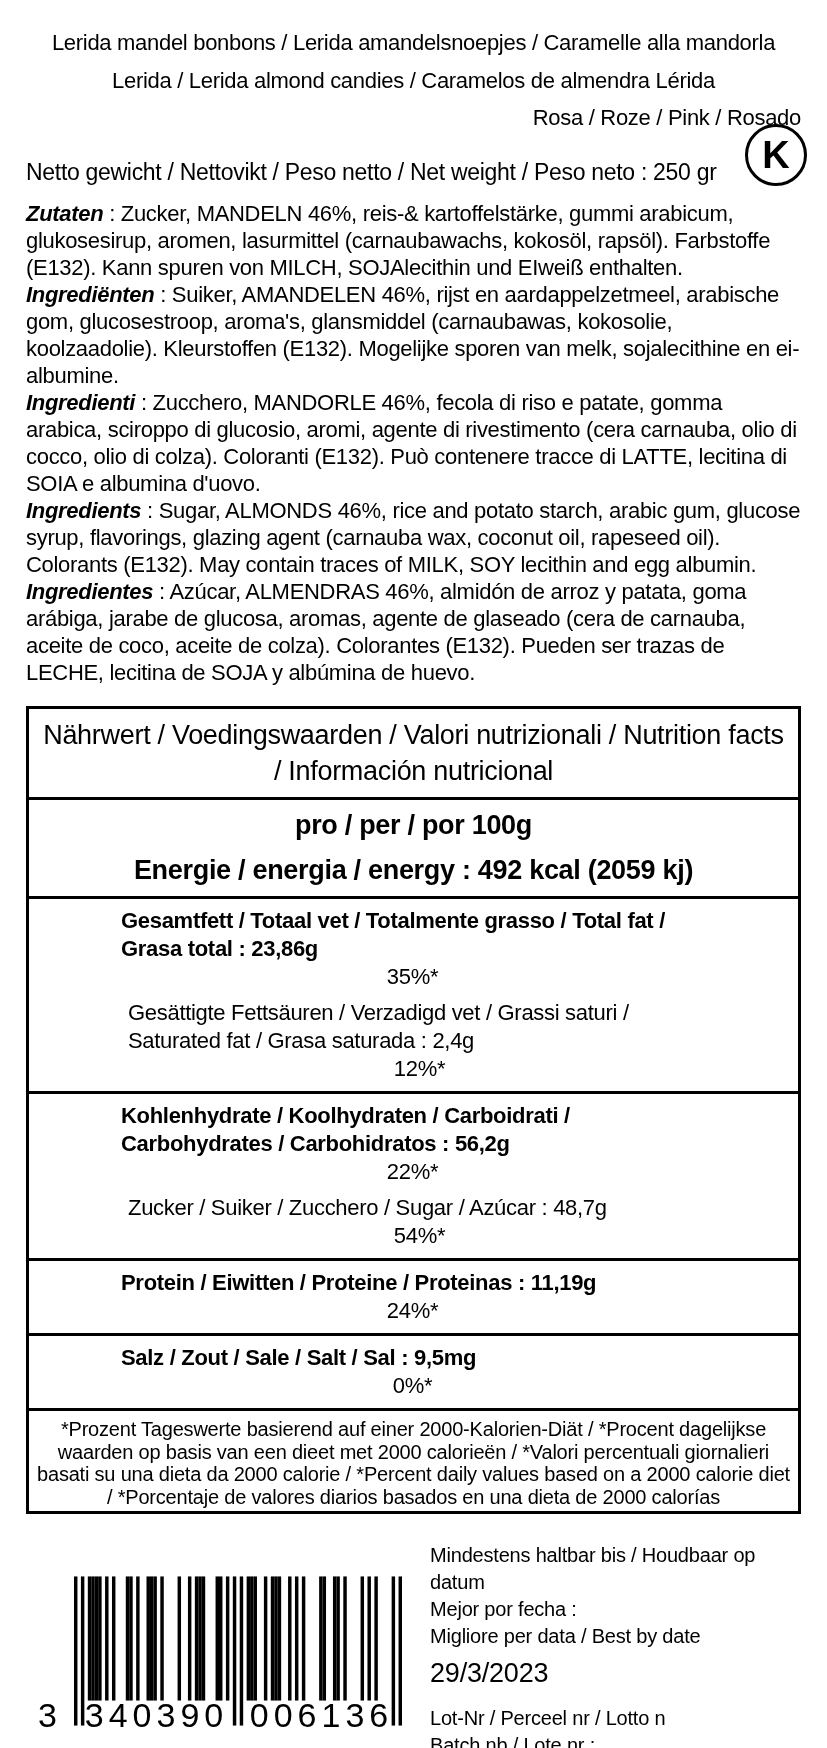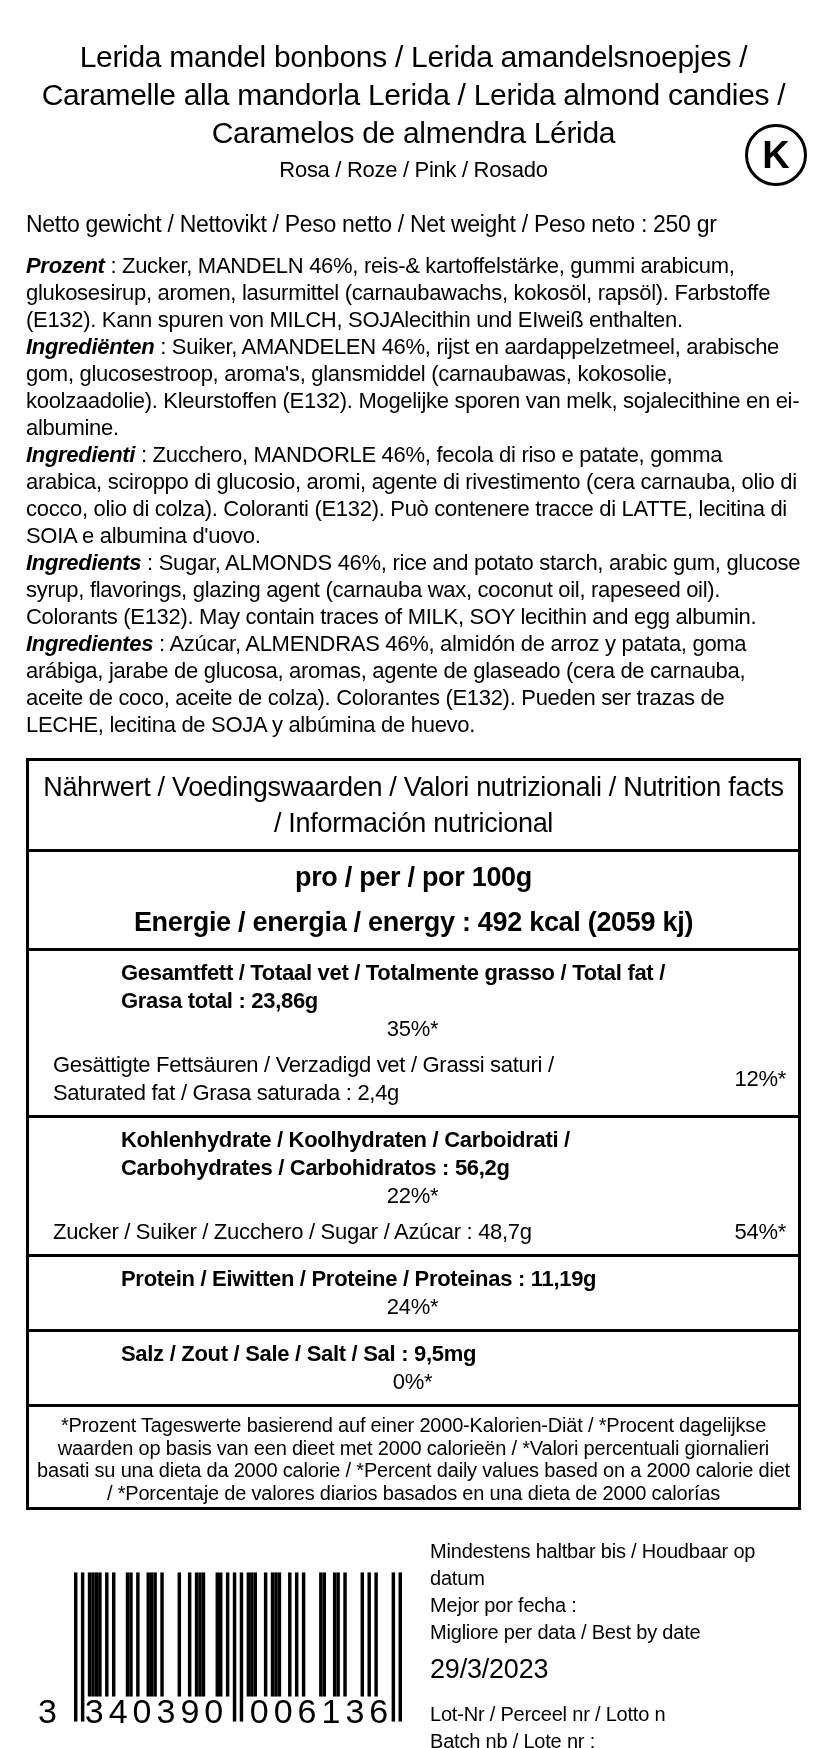--- a/index.html
+++ b/index.html
@@ -2,23 +2,23 @@
 <html><head>
 <meta charset="utf-8">
 <style>
   html,body { margin:0; padding:0; background:#fff; }
   body { width:827px; height:1748px; color:#000;
          font-family:"Liberation Sans", sans-serif; letter-spacing:-0.3px; }
   .sheet { position:relative; box-sizing:border-box; width:827px; height:1748px;
            padding:16px 26px 0; overflow:hidden; }
 
   
-  .title { font-weight:400; font-size:30px; line-height:38px; text-align:center;
-           margin:22px 4px 2px; }
-  .variant { text-align:center; font-size:22px; line-height:28px; margin-top:4px; }
+  .title { font-weight:400; font-size:22px; line-height:38px; text-align:center;
+           margin:8px 4px 2px; }
+  .variant { text-align:right; font-size:22px; line-height:28px; margin-top:4px; }
   .kosher { position:absolute; top:124px; right:20px; width:56px; height:56px;
             border:3.5px solid #000; border-radius:50%;
             display:flex; align-items:center; justify-content:center;
             font-size:38px; font-weight:700; letter-spacing:0; }
   .netweight { font-size:23px; line-height:28px; margin-top:26px; }
 
   
   .ingredients { margin-top:14px; font-size:22px; line-height:27px; }
   .ingredients p { margin:0; }
   .ing-label { font-weight:700; font-style:italic; }
@@ -27,22 +27,22 @@
   .nutrition { margin-top:20px; border:3px solid #000; }
   .nt-header { border-bottom:3px solid #000; font-weight:400; font-size:27px;
                line-height:36px; text-align:center; padding:8px 8px; }
   .nt-serving { border-bottom:3px solid #000; font-weight:700; font-size:27px;
                 line-height:45px; text-align:center; padding:3px 6px; }
   .nt-group { border-bottom:3px solid #000; padding:4px 0; }
   .nt-row { display:flex; align-items:center; padding:4px 10px;
             font-size:22px; line-height:28px; }
   .nt-row .lbl { width:585px; }
   .nt-row.bold { font-weight:700;flex-direction:column; }
-  .nt-row.sub { padding-left:24px; font-weight:400; }
-  .nt-row .dv { flex:1; text-align:right; font-weight:400; padding-right:2px; }
+  .nt-row.sub { padding-left:24px; font-weight:400;flex-direction:column; }
+  .nt-row .dv { flex:1; text-align:left; font-weight:400; padding-right:2px; }
   .nt-footnote { font-size:20px; line-height:22.5px; letter-spacing:-0.2px;
                  text-align:center; padding:7px 4px 3px; }
 
   
   .bottom { display:flex; margin-top:26px; }
   .barcode-wrap { position:relative; flex:0 0 auto; width:392px; height:176px;
                   margin-left:12px; margin-top:36px; }
   #barcode-svg { position:absolute; left:36px; top:0; }
   #barcode-svg rect { fill:#000; }
   .barcode-digits { position:absolute; left:0; top:120px; width:366px;
@@ -63,21 +63,21 @@
 
   <div class="kosher">
     <span>K</span>
   </div>
 
   <div class="variant">Rosa / Roze / Pink / Rosado</div>
 
   <div class="netweight">Netto gewicht / Nettovikt / Peso netto / Net weight / Peso neto : 250 gr</div>
 
   <section class="ingredients">
-    <p><span class="ing-label">Prozent</span> <span>: Zucker, MANDELN 46%, reis-&amp; kartoffelstärke, gummi arabicum, glukosesirup, aromen, lasurmittel (carnaubawachs, kokosöl, rapsöl). Farbstoffe (E132). Kann spuren von MILCH, SOJAlecithin und EIweiß enthalten.</span></p>
+    <p><span class="ing-label">Zutaten</span> <span>: Zucker, MANDELN 46%, reis-&amp; kartoffelstärke, gummi arabicum, glukosesirup, aromen, lasurmittel (carnaubawachs, kokosöl, rapsöl). Farbstoffe (E132). Kann spuren von MILCH, SOJAlecithin und EIweiß enthalten.</span></p>
     <p><span class="ing-label">Ingrediënten</span> <span>: Suiker, AMANDELEN 46%, rijst en aardappelzetmeel, arabische gom, glucosestroop, aroma's, glansmiddel (carnaubawas, kokosolie, koolzaadolie). Kleurstoffen (E132). Mogelijke sporen van melk, sojalecithine en ei-albumine.</span></p>
     <p><span class="ing-label">Ingredienti</span> <span>: Zucchero, MANDORLE 46%, fecola di riso e patate, gomma arabica, sciroppo di glucosio, aromi, agente di rivestimento (cera carnauba, olio di cocco, olio di colza). Coloranti (E132). Può contenere tracce di LATTE, lecitina di SOIA e albumina d'uovo.</span></p>
     <p><span class="ing-label">Ingredients</span> <span>: Sugar, ALMONDS 46%, rice and potato starch, arabic gum, glucose syrup, flavorings, glazing agent (carnauba wax, coconut oil, rapeseed oil). Colorants (E132). May contain traces of MILK, SOY lecithin and egg albumin.</span></p>
     <p><span class="ing-label">Ingredientes</span> <span>: Azúcar, ALMENDRAS 46%, almidón de arroz y patata, goma arábiga, jarabe de glucosa, aromas, agente de glaseado (cera de carnauba, aceite de coco, aceite de colza). Colorantes (E132). Pueden ser trazas de LECHE, lecitina de SOJA y albúmina de huevo.</span></p>
   </section>
 
   <section class="nutrition">
     <div class="nt-header">Nährwert / Voedingswaarden / Valori nutrizionali / Nutrition facts / Información nutricional</div>
 
     <div class="nt-serving">

